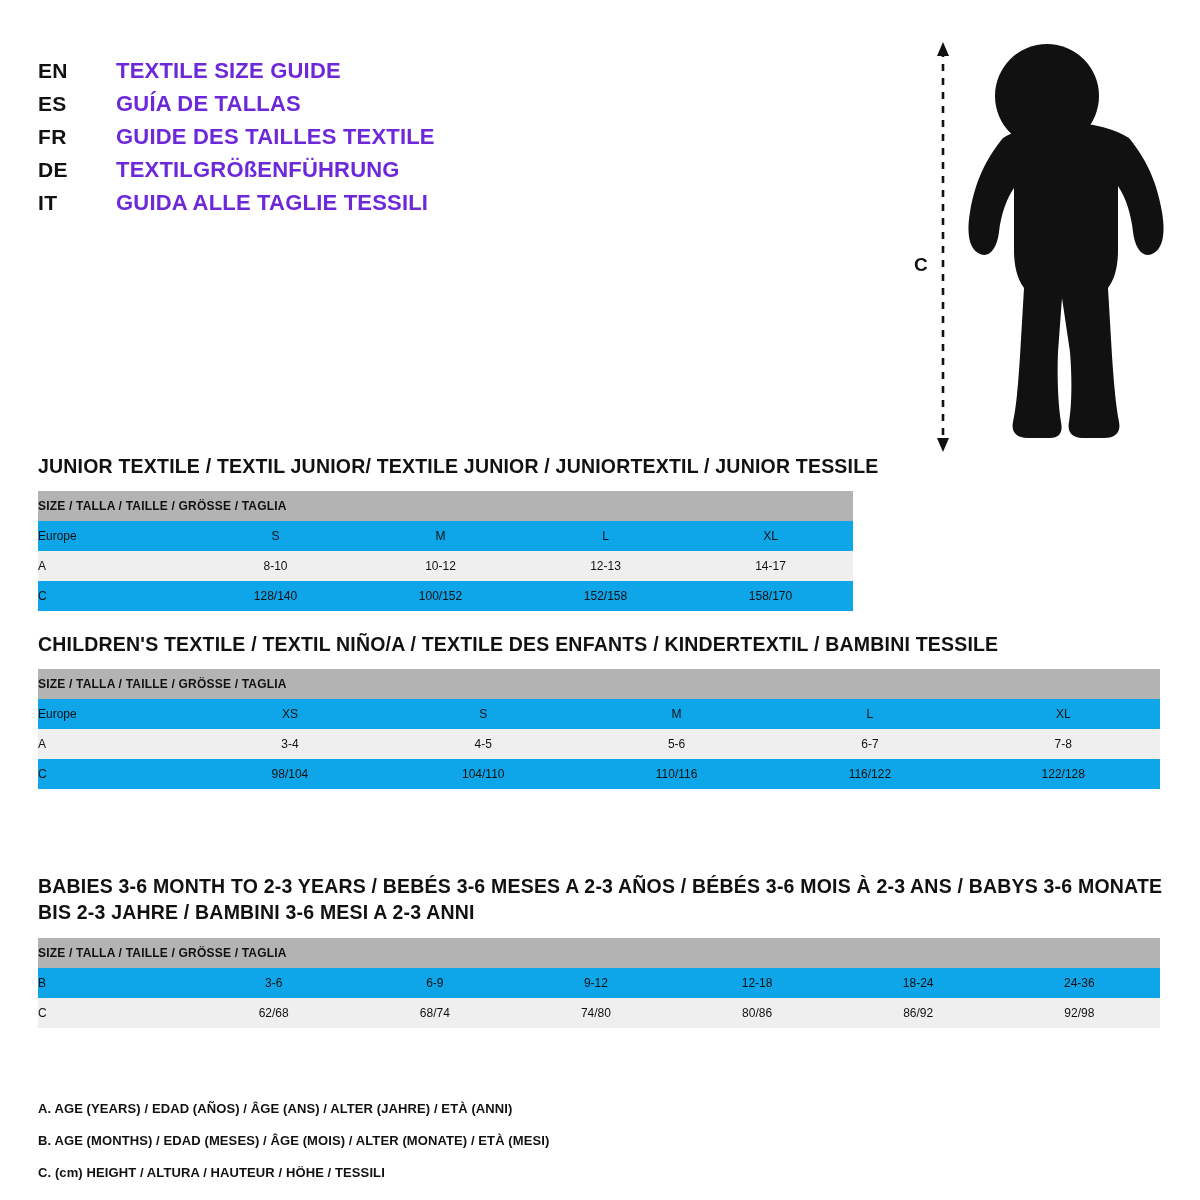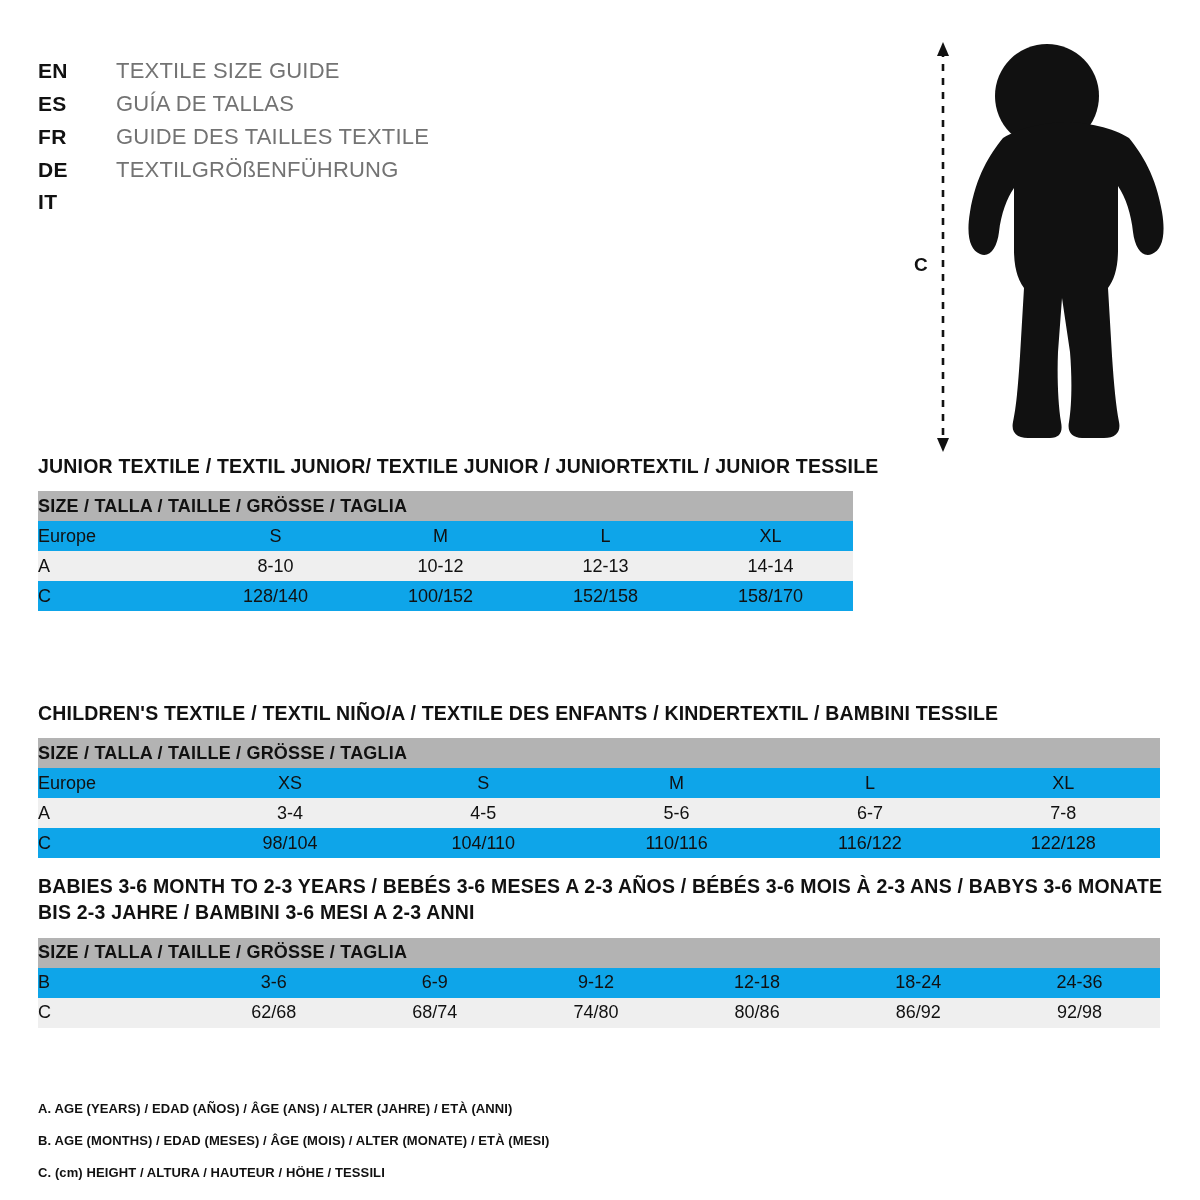--- a/index.html
+++ b/index.html
@@ -39,23 +39,23 @@
   }
   .lang-code {
     width: 78px;
     font-size: 21px;
     font-weight: 700;
     letter-spacing: 0.3px;
     color: #111;
   }
   .lang-title {
     font-size: 22px;
-    font-weight: 400;
+    font-weight: 700;
     letter-spacing: 0.2px;
-    color: #737373;
+    color: #6d28d9;
   }
 
   
   .figure-area {
     position: absolute;
     left: 900px;
     top: 8px;
     width: 280px;
     height: 420px;
   }
@@ -84,21 +84,21 @@
     color: #111;
     margin-bottom: 12px;
     line-height: 1.35;
   }
 
   table.size-table {
     border-collapse: collapse;
     table-layout: fixed;
   }
   table.size-table td {
-    font-size: 18px;
+    font-size: 12px;
     color: #111;
     padding: 0;
     height: 30px;
     vertical-align: middle;
   }
   .hdr-row td {
     background: #b3b3b3;
     font-weight: 700;
     font-size: 17.5px;
     letter-spacing: 0.2px;
@@ -112,21 +112,21 @@
     padding-left: 8px;
     font-weight: 400;
   }
   .cell-val {
     text-align: center;
     font-weight: 400;
   }
 
   
   #section-junior   { top: 425px; }
-  #section-children { top: 672px; }
+  #section-children { top: 603px; }
   #section-babies   { top: 845px; }
 
   .legend {
     position: absolute;
     left: 38px;
     top: 1065px;
     width: 1000px;
   }
   .legend div {
     font-size: 13px;
@@ -153,20 +153,21 @@
     <div class="lang-row">
       <span class="lang-code">FR</span>
       <span class="lang-title">GUIDE DES TAILLES TEXTILE</span>
     </div>
     <div class="lang-row">
       <span class="lang-code">DE</span>
       <span class="lang-title">TEXTILGRÖßENFÜHRUNG</span>
     </div>
     <div class="lang-row">
       <span class="lang-code">IT</span>
+      <span class="lang-title">GUIDA ALLE TAGLIE TESSILI</span>
     </div>
   </div>
 
   <div class="figure-area">
     <svg width="280" height="420" viewBox="0 0 280 420" xmlns="http://www.w3.org/2000/svg">
 
       <g>
         <line x1="43" y1="14" x2="43" y2="408" stroke="#111" stroke-width="2.6" stroke-dasharray="7 7"></line>
         <polygon points="43,6 37,20 49,20" fill="#111"></polygon>
         <polygon points="43,416 37,402 49,402" fill="#111"></polygon>
@@ -229,21 +230,21 @@
           <td class="cell-val">S</td>
           <td class="cell-val">M</td>
           <td class="cell-val">L</td>
           <td class="cell-val">XL</td>
         </tr>
         <tr class="row-shade">
           <td class="cell-label">A</td>
           <td class="cell-val">8-10</td>
           <td class="cell-val">10-12</td>
           <td class="cell-val">12-13</td>
-          <td class="cell-val">14-14</td>
+          <td class="cell-val">14-17</td>
         </tr>
         <tr class="row-light">
           <td class="cell-label">C</td>
           <td class="cell-val">128/140</td>
           <td class="cell-val">100/152</td>
           <td class="cell-val">152/158</td>
           <td class="cell-val">158/170</td>
         </tr>
       </tbody>
     </table>

